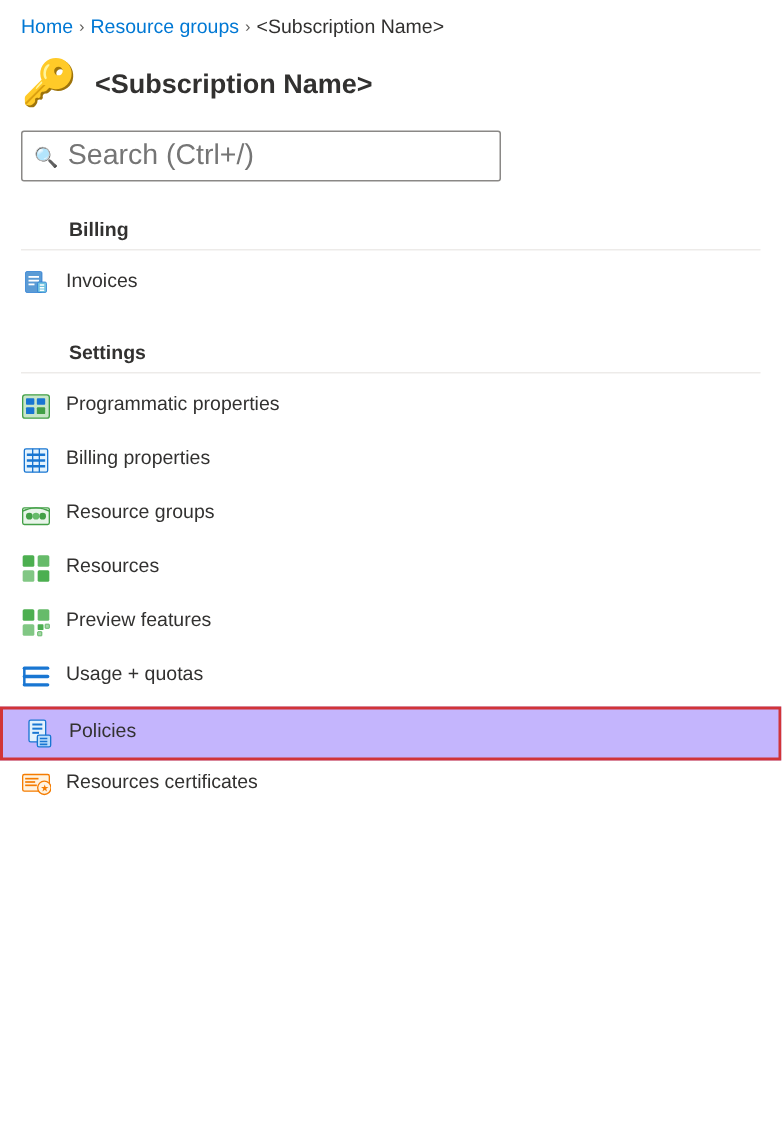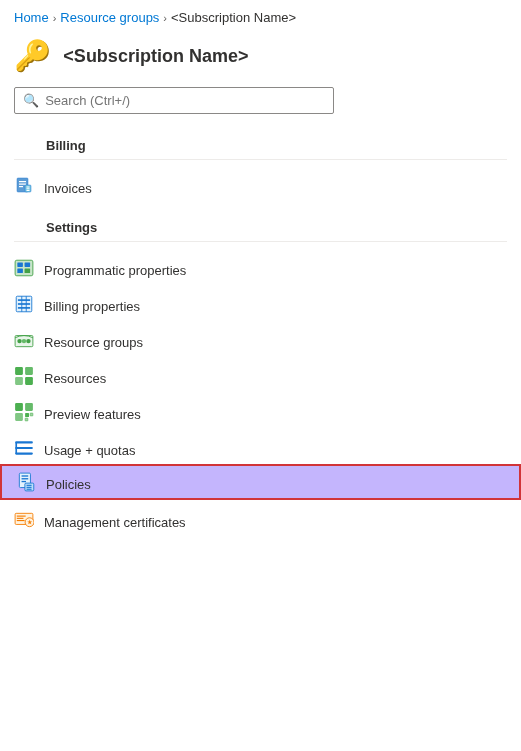--- a/index.html
+++ b/index.html
@@ -66,40 +66,40 @@
       width: 320px;
       background: #fff;
     }
     .search-icon-inner {
       color: #605e5c;
       font-size: 13px;
     }
     .search-input {
       border: none;
       outline: none;
-      font-size: 13px;
+      font-size: 19px;
       color: #605e5c;
       background: transparent;
       width: 100%;
     }
     .section-header {
       padding: 10px 14px 4px 14px;
       font-size: 13px;
       font-weight: 700;
       color: #323130;
       margin-left: 32px;
     }
     .section-divider {
       height: 1px;
       background: #edebe9;
       margin: 2px 14px 6px 14px;
     }
     .menu-item {
       display: flex;
-      align-items: flex-end;
+      align-items: flex-start;
       padding: 6px 14px;
       gap: 10px;
       cursor: pointer;
       min-height: 36px;
     }
     .menu-item.selected {
       background: #c4b5fd;
       border: 2px solid #d13438;
     }
     .menu-item-label {
@@ -278,14 +278,14 @@
   <div class="icon-box">
     <svg viewBox="0 0 18 18" fill="none" xmlns="http://www.w3.org/2000/svg">
       <rect x="1" y="3" width="16" height="10" rx="1" fill="#fff3e0" stroke="#f57c00" stroke-width="0.8"></rect>
       <rect x="2.5" y="5" width="8" height="1" fill="#f57c00"></rect>
       <rect x="2.5" y="7" width="6" height="1" fill="#f57c00"></rect>
       <rect x="2.5" y="9" width="7" height="1" fill="#f57c00"></rect>
       <circle cx="14" cy="11" r="4" fill="#fff3e0" stroke="#f57c00" stroke-width="0.8"></circle>
       <text x="12" y="13" font-size="5" fill="#f57c00" font-weight="bold">★</text>
     </svg>
   </div>
-  <span class="menu-item-label">Management certificates</span>
+  <span class="menu-item-label">Resources certificates</span>
 </div>
 
 </body></html>

